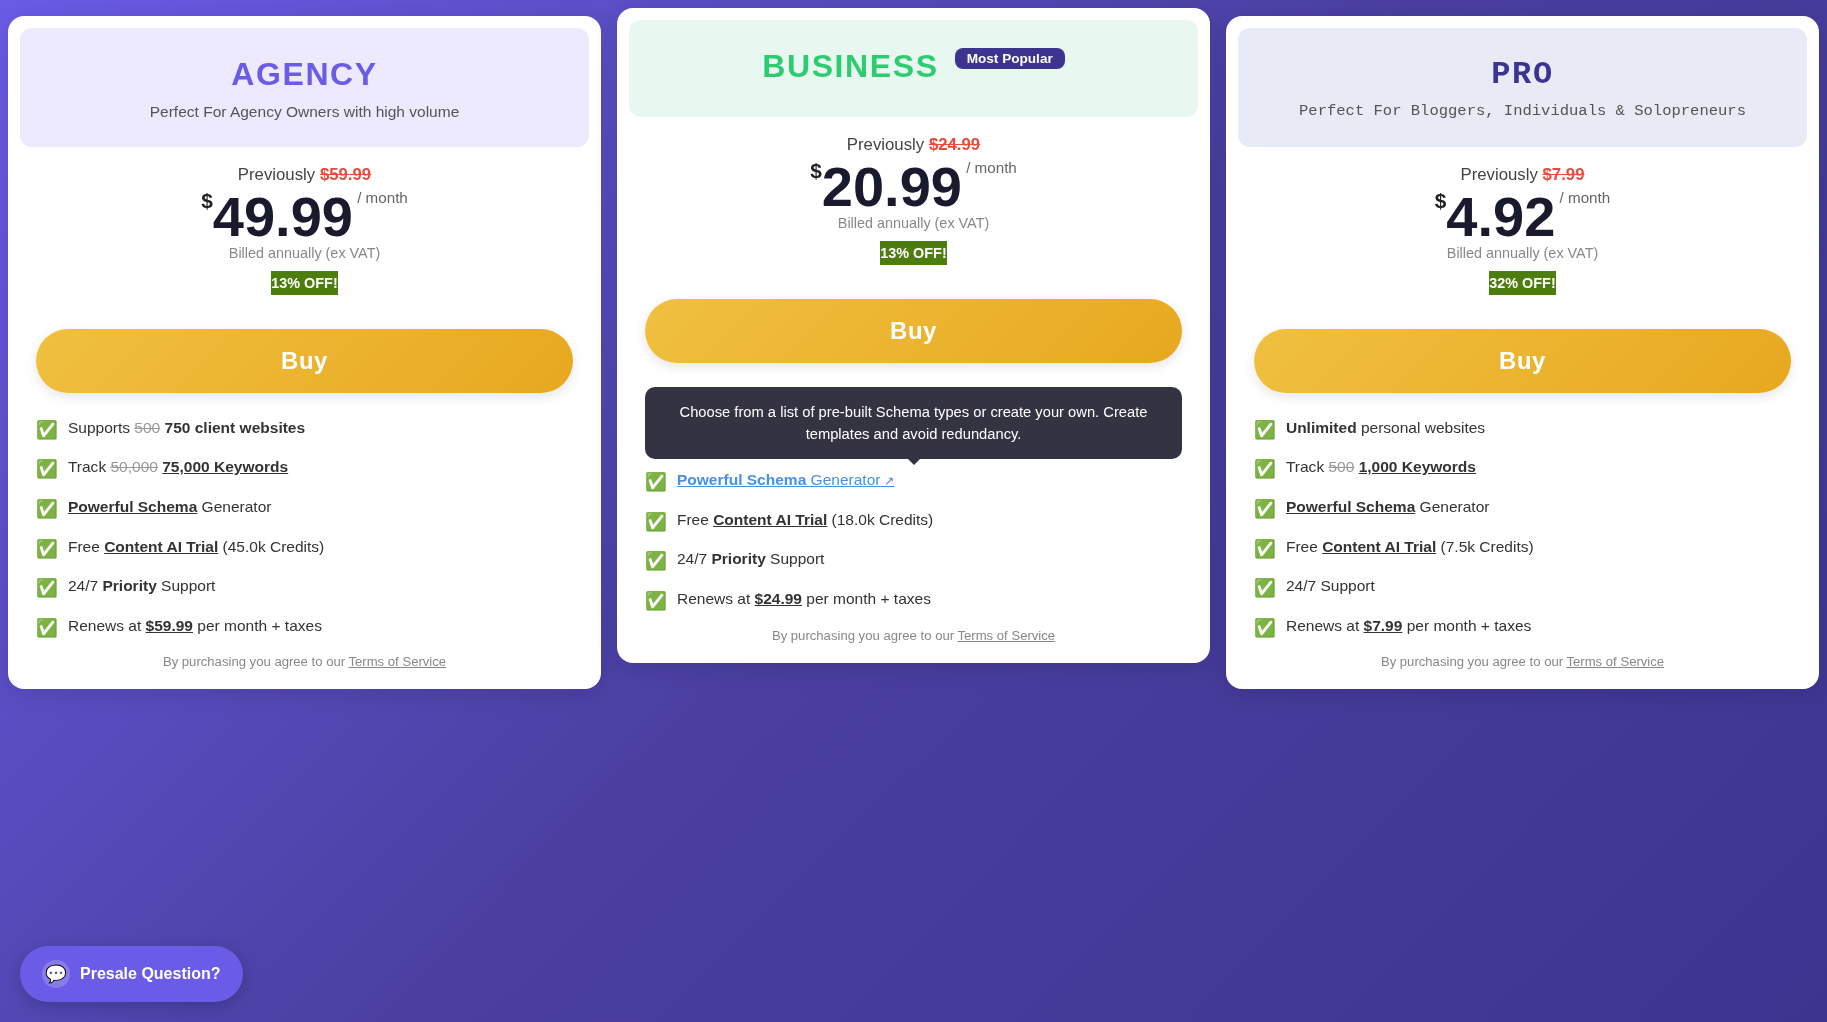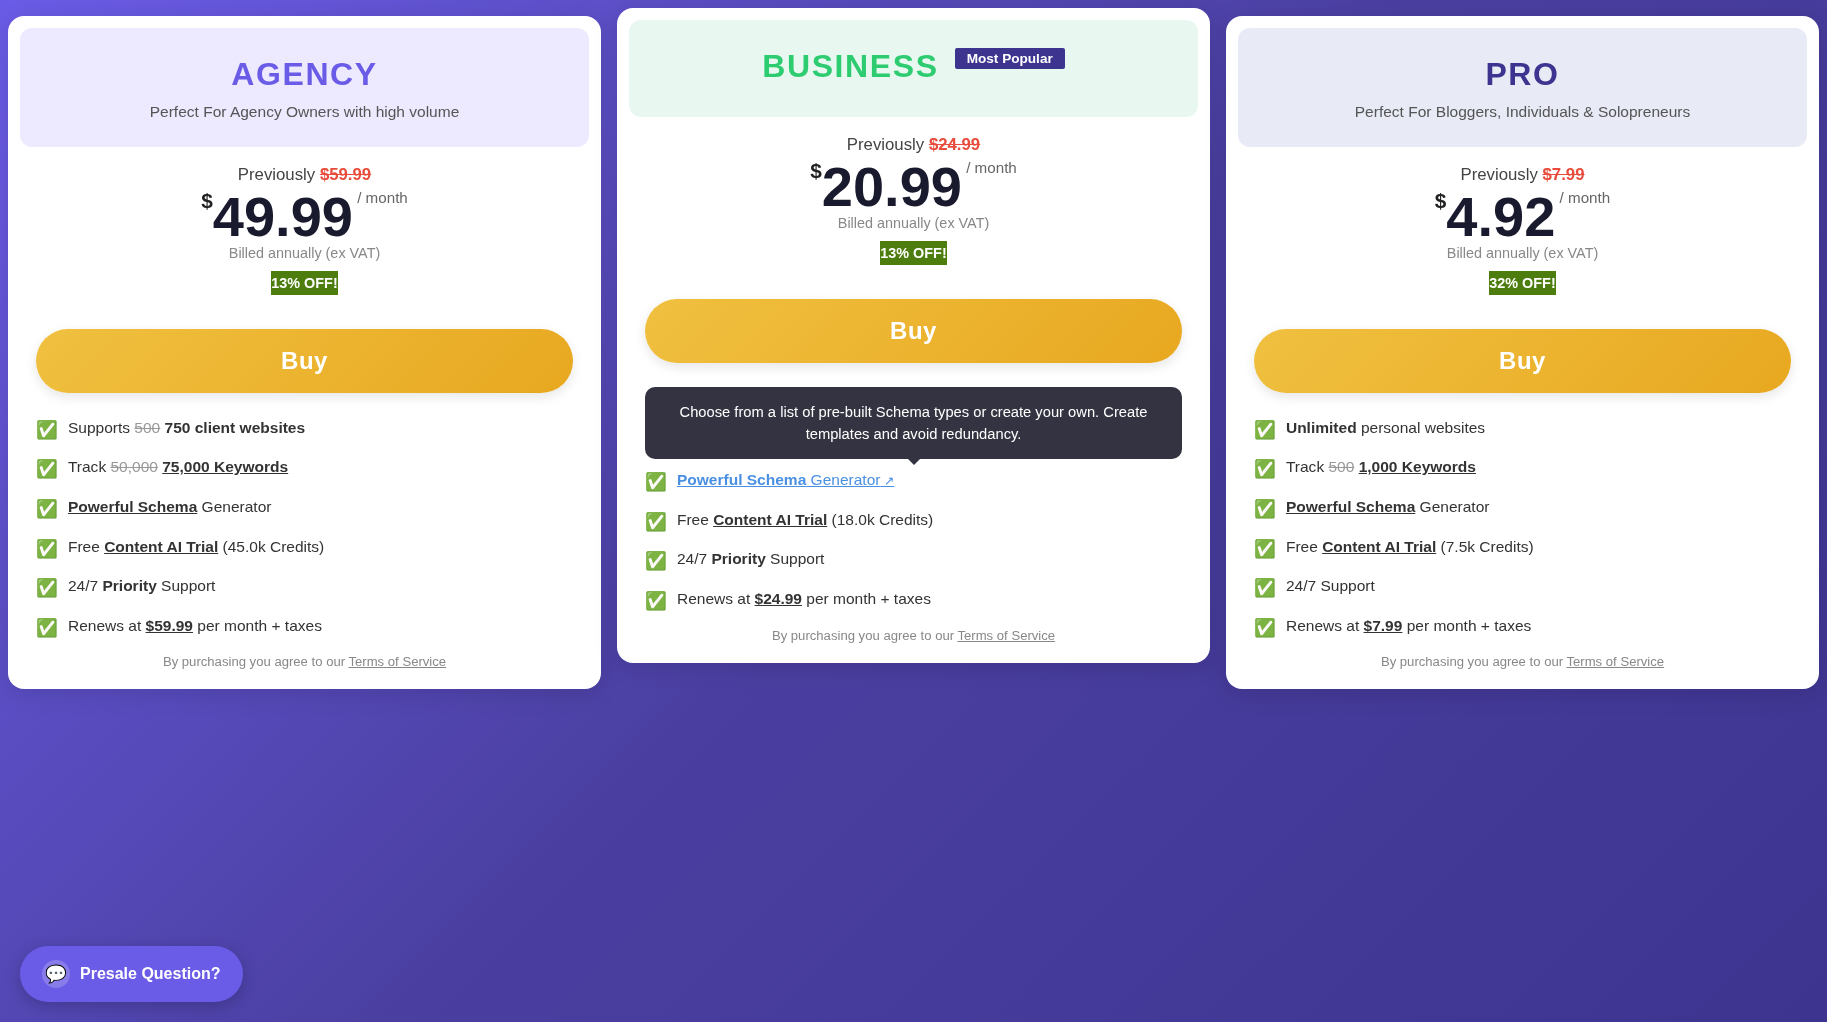--- a/index.html
+++ b/index.html
@@ -40,37 +40,38 @@
       margin: 12px 12px 0 12px;
     }
     .card-header.agency {
       background: #ede9ff;
     }
     .card-header.business {
       background: #e8f8f0;
     }
     .card-header.pro {
       background: #e8eaf6;
+      font-family: Liberation Mono, monospace;
     }
     .plan-title {
       font-size: 2rem;
       font-weight: 800;
       letter-spacing: 0.05em;
       margin-bottom: 8px;
     }
     .plan-title.agency { color: #6b5ce7; }
     .plan-title.business { color: #2ecc71; }
     .plan-title.pro { color: #3d3490; }
     .most-popular-badge {
       display: inline-block;
       background: #3d3490;
       color: #fff;
       font-size: 0.85rem;
       font-weight: 600;
-      border-radius: 2px;
+      border-radius: 8px;
       padding: 3px 12px;
       margin-left: 8px;
       vertical-align: middle;
     }
     .plan-title-row {
       display: flex;
       align-items: flex-start;
       justify-content: center;
       gap: 8px;
     }

